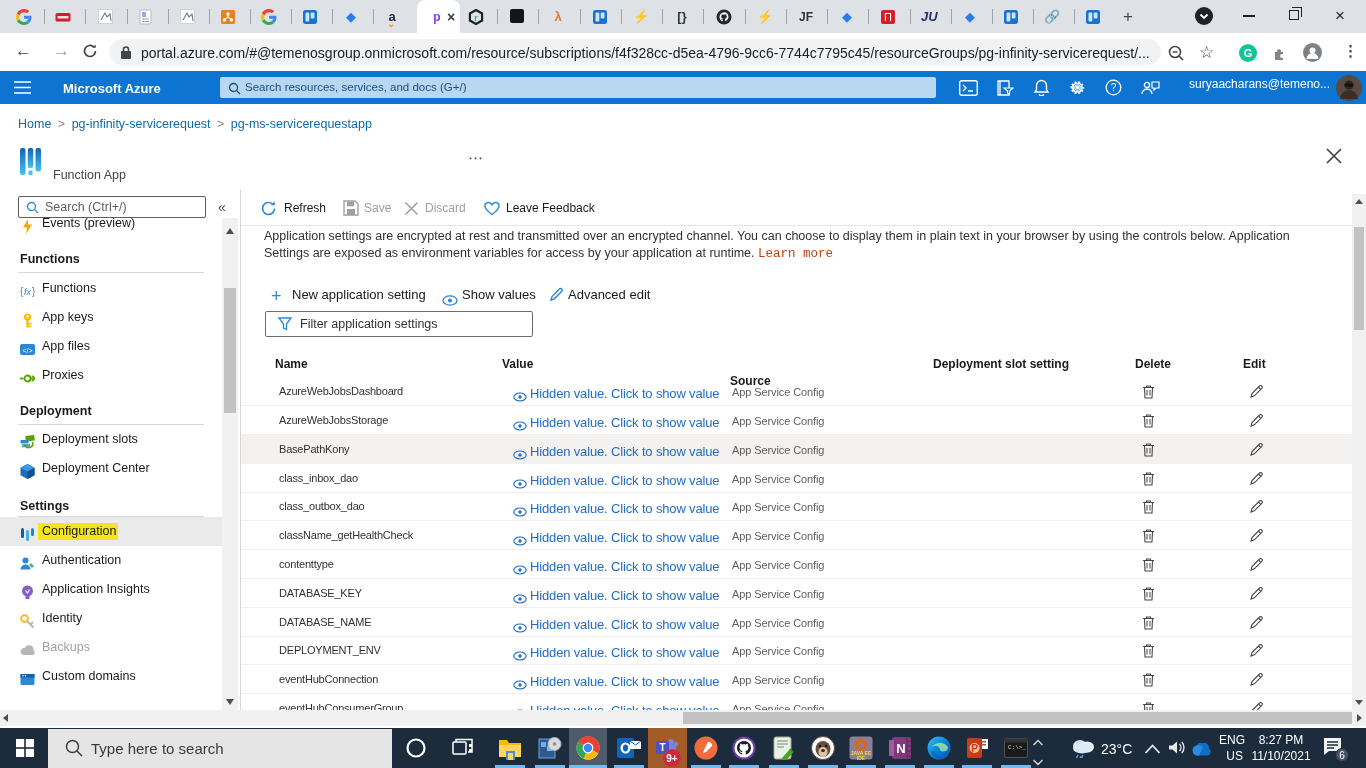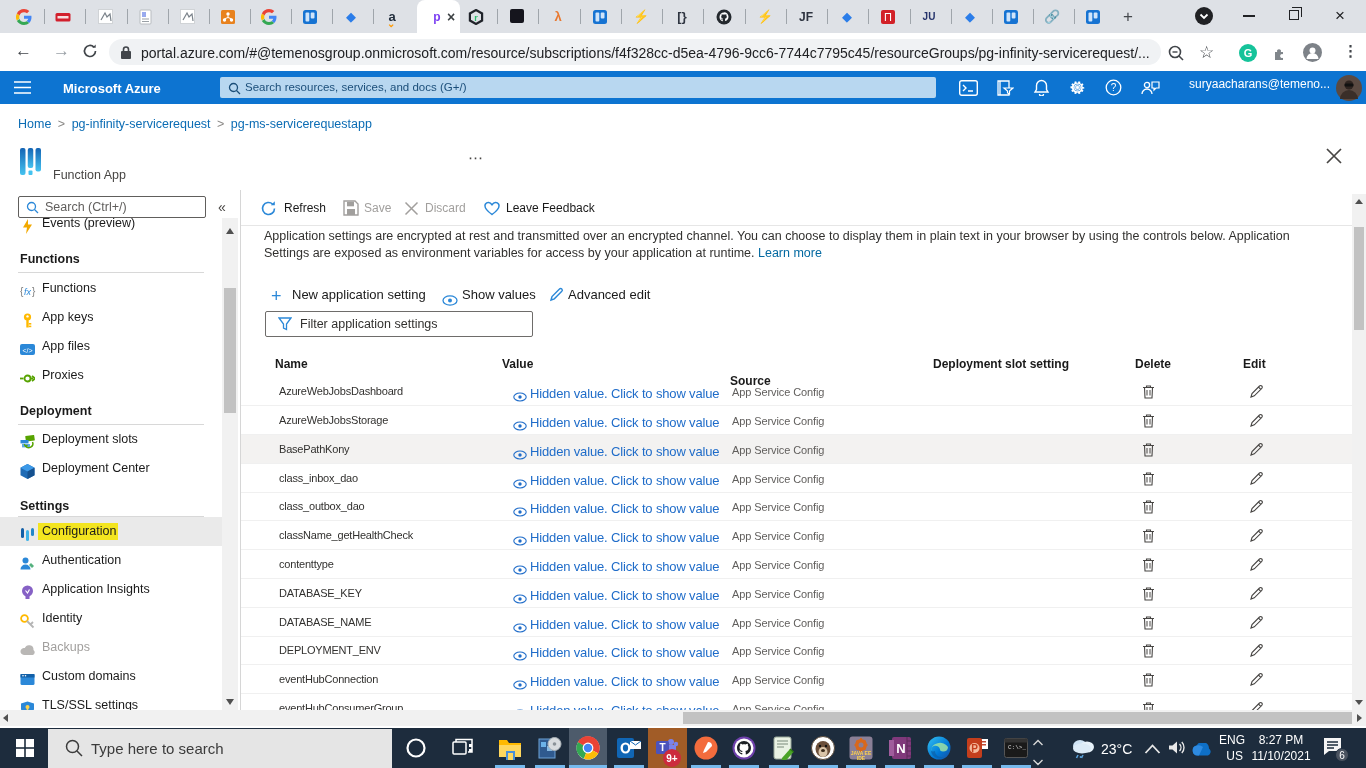--- a/index.html
+++ b/index.html
@@ -28,21 +28,21 @@
 .sbitem .ic { position:absolute; left:20px; top:7px; width:15px; height:15px; }
 .sbitem .tx { position:absolute; left:42px; }
 .sectline { position:absolute; left:18px; width:186px; height:1px; background:#d8d8d8; }
 
 .sctrack { position:absolute; background:#f1f1f1; }
 .scthumb { position:absolute; background:#c2c2c2; }
 .scarrow { position:absolute; width:0; height:0; }
 .tbbtn { position:absolute; top:201px; font-size:12px; color:#1a1a1a; }
 .tbbtn.dis { color:#a19f9d; }
 #desc { position:absolute; left:264px; top:228px; width:1100px; font-size:12.5px; color:#32312f; line-height:17px; white-space:nowrap; }
-#desc a { color:#0369a1; text-decoration:none; }
+#desc a { color:#c2410c; text-decoration:none;font-family:Liberation Mono, monospace; }
 .actbtn { position:absolute; top:287px; font-size:13px; color:#1a1a1a; }
 #filterbox { position:absolute; left:265px; top:311px; width:268px; height:26px; border:1px solid #6e6c6a; border-radius:2px; }
 
 .th { position:absolute; top:357px; font-size:12px; font-weight:bold; color:#1a1a1a; }
 .row { position:absolute; left:241px; width:1111px; height:29px; border-bottom:1px solid #f0f0f0; }
 .rname { position:absolute; left:38px; top:8px; font-size:11px; letter-spacing:-0.2px; color:#32312f; }
 .rlink { position:absolute; left:289px; top:8.5px; font-size:13px; letter-spacing:-0.15px; color:#1f6cc9; }
 .rsrc { position:absolute; left:491px; top:8.5px; font-size:11px; letter-spacing:-0.1px; color:#605e5c; }
 .reye { position:absolute; left:272px; top:10.5px; }
 .rtrash { position:absolute; left:901px; top:7px; }
@@ -117,21 +117,21 @@
 <span class="fav" style="left:633px;color:#fbbc04;">⚡</span>
 <span class="fav" style="left:674px;color:#2e3440;font-weight:bold;">[}</span>
 <span class="fav" style="left:716px;"><svg width="16" height="16">
         <circle cx="8" cy="8" r="7.5" fill="#24292e"></circle>
         <path d="M8 3.5c-2.5 0-4.5 2-4.5 4.5 0 2 1.3 3.7 3.1 4.3 .2 0 .3-.1 .3-.2v-1c-1.3 .3-1.5-.6-1.5-.6-.2-.5-.5-.7-.5-.7-.4-.3 0-.3 0-.3 .5 0 .7 .5 .7 .5 .4 .7 1 .5 1.3 .4 0-.3 .2-.5 .3-.6-1-.1-2-.5-2-2.2 0-.5 .2-.9 .5-1.2 0-.1-.2-.6 0-1.2 0 0 .4-.1 1.2 .5 .4-.1 .7-.2 1.1-.2s.8 0 1.1 .2c.8-.6 1.2-.5 1.2-.5 .2 .6 .1 1.1 0 1.2 .3 .3 .5 .7 .5 1.2 0 1.7-1 2.1-2 2.2 .2 .1 .3 .4 .3 .8v1.2c0 .1 .1 .2 .3 .2 1.8-.6 3.1-2.3 3.1-4.3 0-2.5-2-4.5-4.5-4.5z" fill="#fff"></path>
       </svg></span>
 <span class="fav" style="left:757px;color:#fbbc04;">⚡</span>
 <span class="fav" style="left:798px;color:#2e3440;font-size:12px;font-weight:bold;">JF</span>
 <span class="fav" style="left:839px;color:#2b7de9;">◆</span>
 <span class="fav" style="left:880px;"><span style="display:inline-block;width:14px;height:14px;background:#d22128;border-radius:2px;color:#fff;font-size:11px;line-height:14px;">Π</span></span>
-<span class="fav" style="left:921px;color:#25336b;font-size:10px;font-weight:bold;">JU</span>
+<span class="fav" style="left:921px;color:#25336b;font-size:13px;font-weight:bold;font-style:italic;">JU</span>
 <span class="fav" style="left:962px;color:#2b7de9;">◆</span>
 <span class="fav" style="left:1003px;"><svg width="16" height="16">
         <rect x="1" y="1" width="14" height="14" rx="2.5" fill="#1673d2"></rect>
         <rect x="3.5" y="3.5" width="3.8" height="9" rx="1" fill="#cfe4fa"></rect>
         <rect x="8.7" y="3.5" width="3.8" height="6" rx="1" fill="#cfe4fa"></rect>
       </svg></span>
 <span class="fav" style="left:1044px;color:#1a9fd4;font-weight:bold;">🔗</span>
 <span class="fav" style="left:1085px;"><svg width="16" height="16">
         <rect x="1" y="1" width="14" height="14" rx="2.5" fill="#1673d2"></rect>
         <rect x="3.5" y="3.5" width="3.8" height="9" rx="1" fill="#cfe4fa"></rect>
@@ -379,28 +379,20 @@
       </div>
  <div class="sbitem" style="top:444px;">
         <span class="ic"><svg width="15" height="15">
             <rect x="0.5" y="2" width="14" height="11" rx="1.5" fill="#2b88d8"></rect>
             <rect x="0.5" y="2" width="14" height="3.5" fill="#1260a8"></rect>
             <circle cx="3" cy="3.8" r="0.8" fill="#fff"></circle>
             <circle cx="5.5" cy="3.8" r="0.8" fill="#fff"></circle>
           </svg></span>
         <span class="tx">Custom domains</span>
       </div>
- <div class="sbitem" style="top:473px;">
-        <span class="ic"><svg width="15" height="15">
-            <path d="M7.5 0.5 L14 2.5 V7.5 C14 11.5 11 14 7.5 14.8 C4 14 1 11.5 1 7.5 V2.5 Z" fill="#2b88d8"></path>
-            <circle cx="7.5" cy="6" r="2" fill="#ffd34d"></circle>
-            <rect x="6.7" y="7" width="1.6" height="4" fill="#ffd34d"></rect>
-          </svg></span>
-        <span class="tx">TLS/SSL settings</span>
-      </div>
 </div>
 
 <div class="sctrack" style="left:222px;top:218px;width:16px;height:494px;"></div>
 <div class="scarrow" style="left:226px;top:228px;border-left:4.5px solid transparent;border-right:4.5px solid transparent;border-bottom:6px solid #505050;"></div>
 <div class="scthumb" style="left:224px;top:288px;width:12px;height:125px;"></div>
 <div class="scarrow" style="left:226px;top:699px;border-left:4.5px solid transparent;border-right:4.5px solid transparent;border-top:6px solid #505050;"></div>
 <div class="abs" style="left:239.5px;top:190px;width:1px;height:520px;background:#d6d6d6;"></div>
 
 <span class="abs" style="left:260px;top:200px;"><svg width="17" height="17">
         <path d="M14.5 8.5a6 6 0 1 1-1.8-4.3" stroke="#2b88d8" stroke-width="1.6" fill="none"></path>

